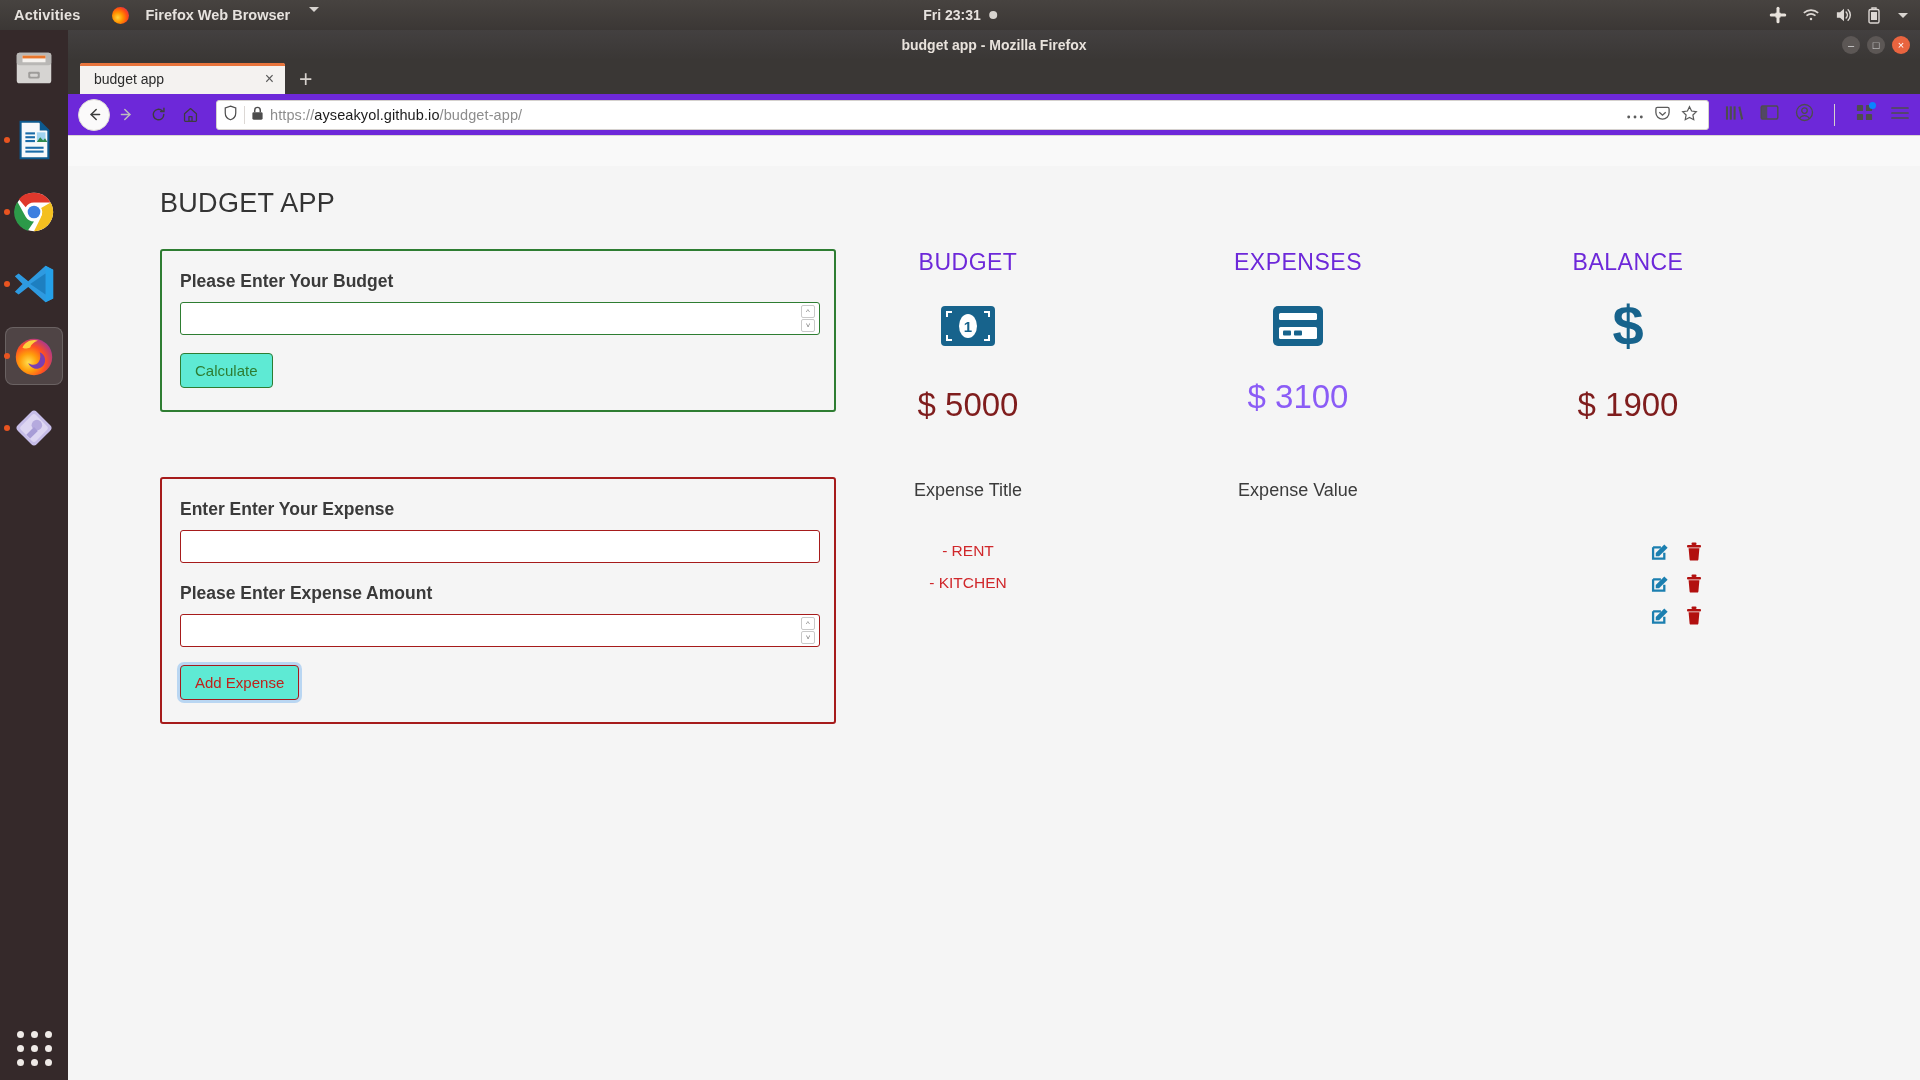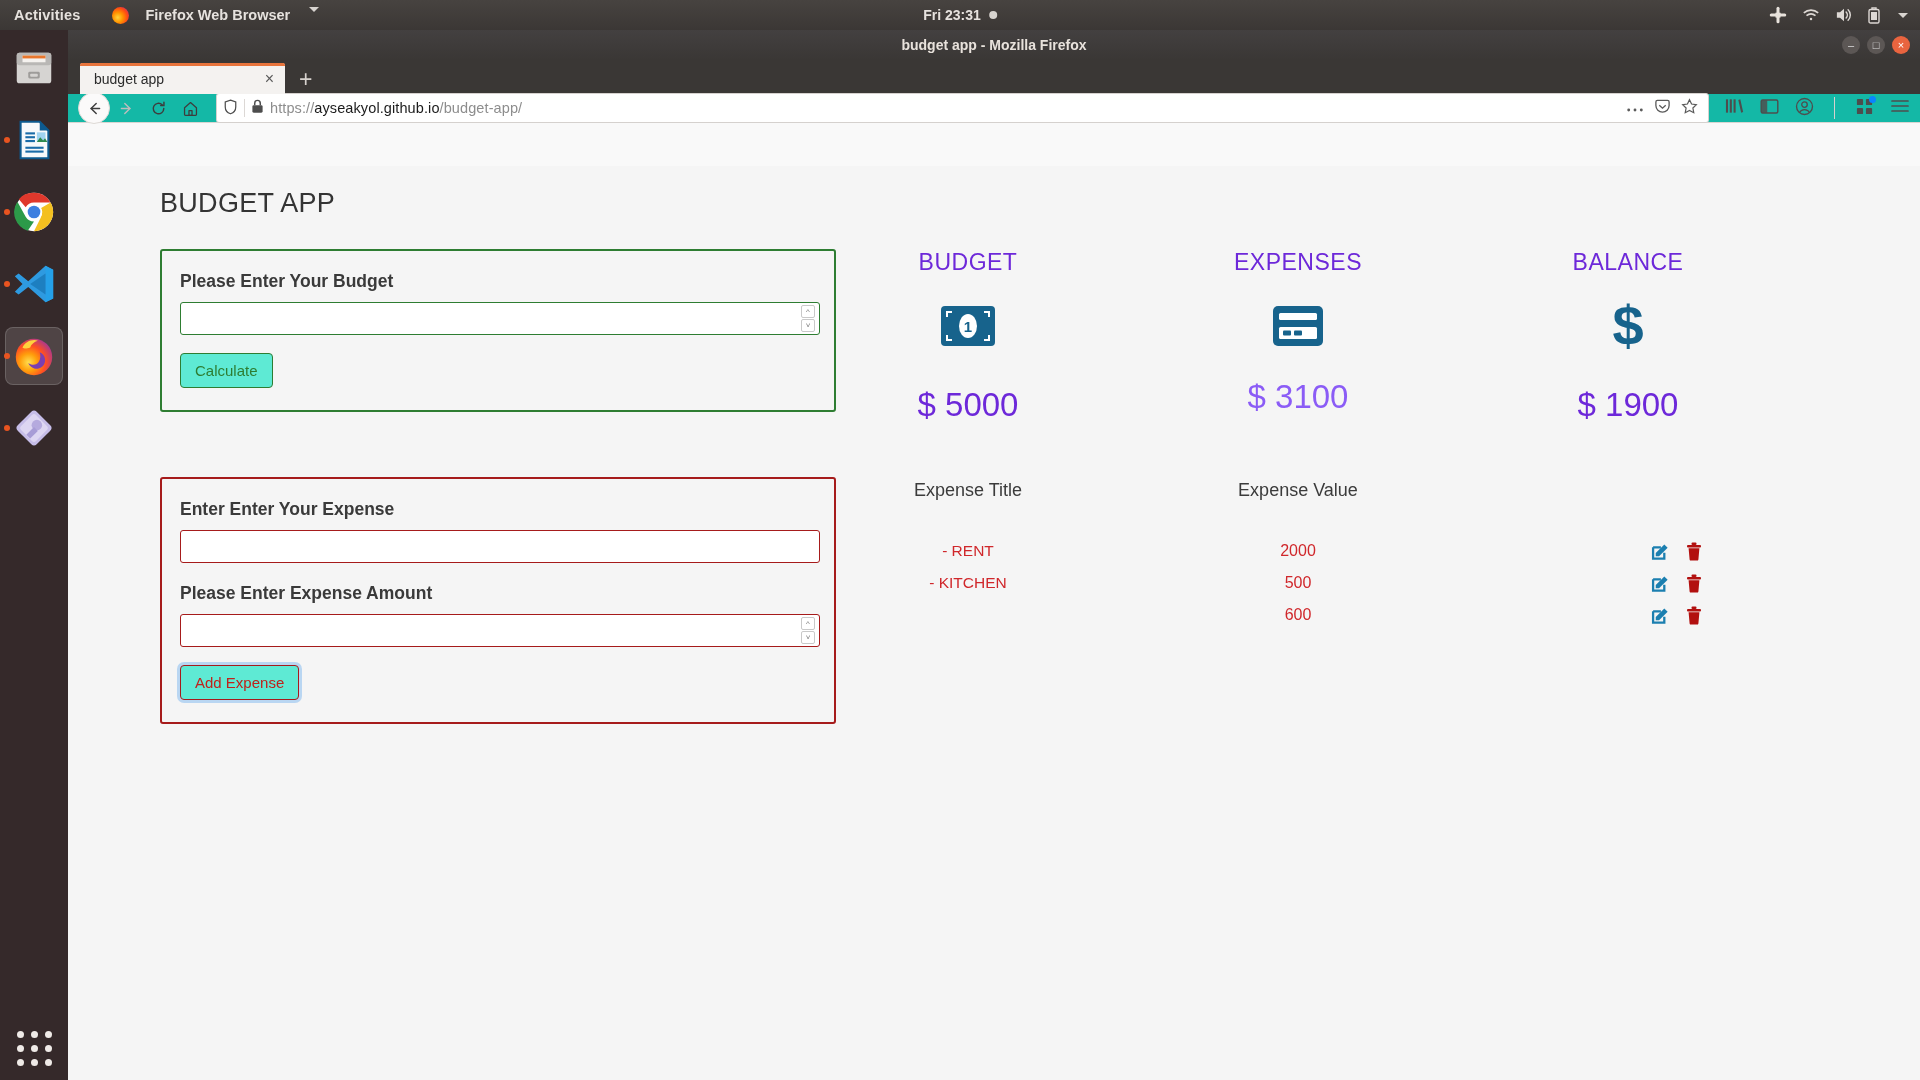--- a/index.html
+++ b/index.html
@@ -57,21 +57,21 @@
   .tab {
     width:205px; height:31px; background:#f4f2f0; border-radius:3px 3px 0 0;
     display:flex; align-items:center; padding:0 8px 0 14px; position:relative;
     font-size:14px; color:#2b2b2b;
   }
   .tab::before { content:""; position:absolute; top:0; left:0; right:0; height:2.5px; background:#e8743c; border-radius:2px 2px 0 0;}
   .tab .label { flex:1; white-space:nowrap; overflow:hidden;}
   .tab .x { color:#5a5a5a; font-size:16px; line-height:1; padding:0 3px;}
   .newtab { color:#d7d2ce; font-size:23px; margin-left:14px; margin-bottom:3px; line-height:1;}
 
-  .ff-navbar { height:29px; background:#14b8a6; display:flex; align-items:center; padding:0 10px; border-bottom:1px solid #d9d5d2;}
+  .ff-navbar { height:42px; background:#6d28d9; display:flex; align-items:center; padding:0 10px; border-bottom:1px solid #d9d5d2;}
   .navbtn { width:32px; height:32px; display:flex; align-items:center; justify-content:center; border-radius:50%; color:#4b4b4b;}
   .navbtn.back { border:1px solid #dedad6; background:#fbfafa;}
   .navbtn.disabled { color:#bdbdbd;}
   .urlbar {
     flex:1; height:30px; margin:0 10px; background:#fff; border:1px solid #d5d1ce; border-radius:3px;
     display:flex; align-items:center; padding:0 6px; gap:6px; font-size:14.5px;
   }
   .urlbar .sep { width:1px; height:18px; background:#dcd8d5;}
   .url-text { color:#8d8d8d; letter-spacing:.1px;}
   .url-text b { color:#1b1b1b; font-weight:normal;}
@@ -105,21 +105,21 @@
   .btn.calc { border:1px solid #2e7d32; color:#2e7d32; }
   .btn.addexp { border:1px solid #a61b1b; color:#c0221b; box-shadow:0 0 0 3px #b9d6f2; }
   .mb22 { margin-bottom:20px; }
 
   
   .summary { display:flex; }
   .sum-col { width:330px; text-align:center; }
   .sum-col h3 { font-weight:normal; font-size:23px; color:#6d28d9; letter-spacing:.5px;}
   .sum-ico { height:72px; display:flex; align-items:center; justify-content:center; margin-top:14px;}
   .sum-val { font-size:33px; margin-top:16px; }
-  .sum-val.green { color:#6d28d9;margin-top:24px; }
+  .sum-val.green { color:#7f1d1d;margin-top:24px; }
   .sum-val.red { color:#8b5cf6; }
 
   .table { margin-top:56px; display:flex; }
   .th { font-size:18px; color:#3b3b3b; text-align:center; }
   .col-title { width:330px; }
   .col-value { width:330px; }
   .col-act { width:330px; }
   .rows { margin-top:34px; }
   .row { display:flex; align-items:center; height:32px; }
   .cell-title { width:330px; text-align:center; color:#d0272b; font-size:15.5px;}
@@ -476,31 +476,20 @@
                   <div class="cell-title">- RENT</div>
                 </div>
               <div class="row">
                   <div class="cell-title">- KITCHEN</div>
                 </div>
             </div>
           </div>
 
           <div class="col-value">
             <div class="th">Expense Value</div>
-            <div class="rows">
-              <div class="row">
-                  <div class="cell-value">2000</div>
-                </div>
-              <div class="row">
-                  <div class="cell-value">500</div>
-                </div>
-              <div class="row">
-                  <div class="cell-value">600</div>
-                </div>
-            </div>
           </div>
 
           <div class="col-act">
             <div class="th">&nbsp;</div>
             <div class="rows">
               <div class="row">
                 <div class="cell-act">
                   <span>
                       <svg width="19" height="19" viewBox="0 0 20 20" fill="none">
                         <path d="M14 2.5l3.5 3.5-9 9H5v-3.5z" fill="#1b7fb0"></path>

